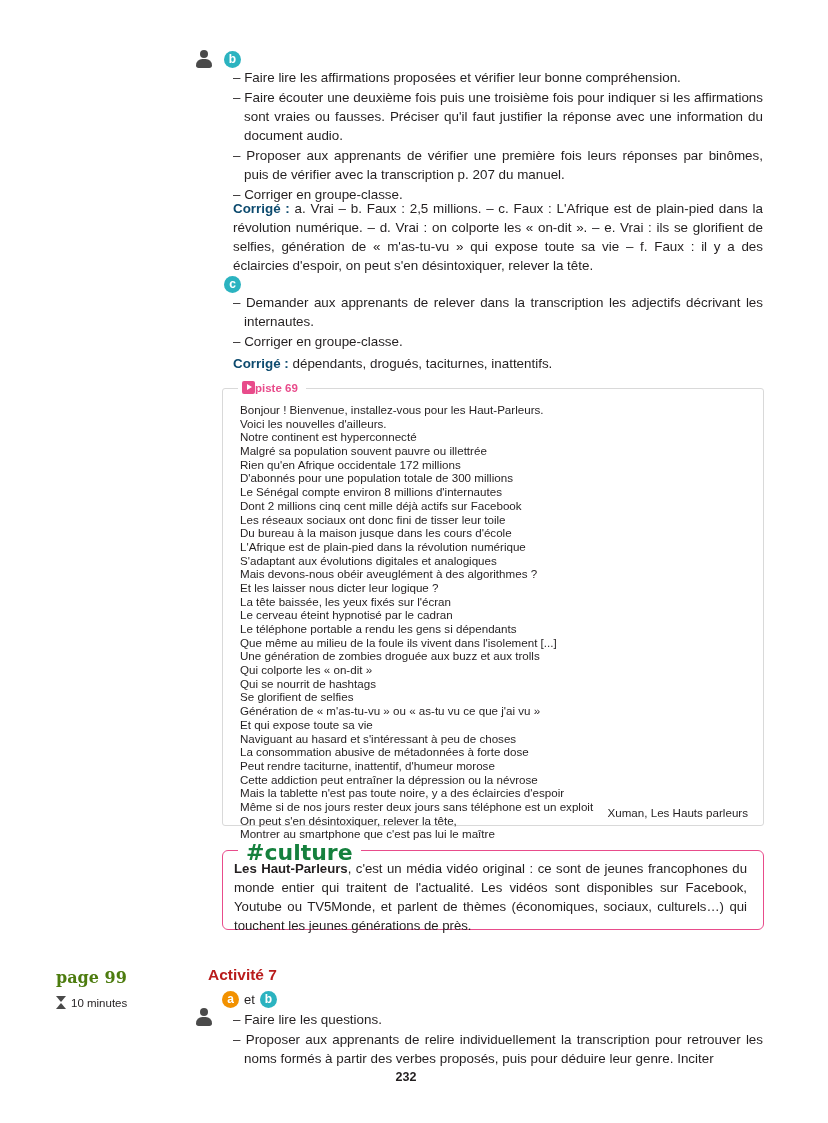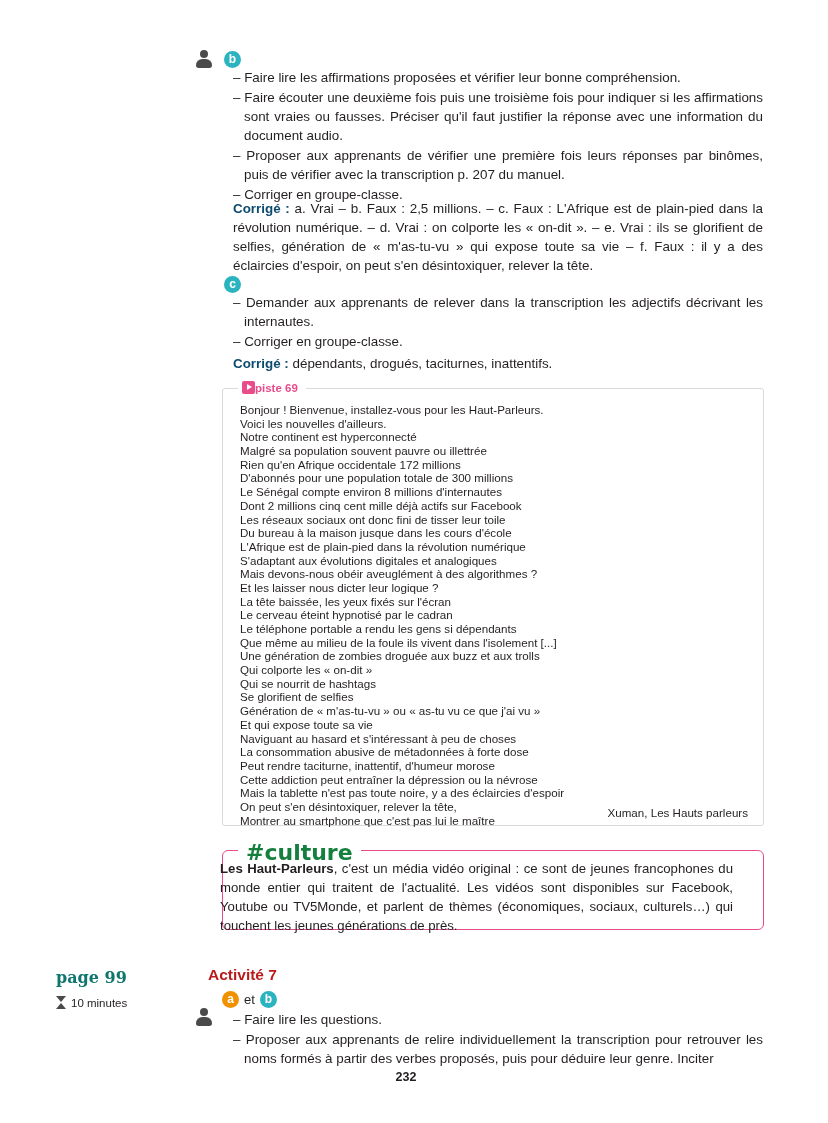--- a/index.html
+++ b/index.html
@@ -171,37 +171,37 @@
     top: 840px;
     background: #ffffff;
     padding: 0 8px;
     font-size: 22px;
     font-weight: bold;
     color: #15803d;
     font-family: "DejaVu Sans", sans-serif;
   }
   .culture-text {
     position: absolute;
-    left: 220px;
+    left: 234px;
     top: 859px;
     width: 513px;
     font-size: 13.2px;
     line-height: 1.45;
     text-align: justify;
   }
 
   
   .page-marker {
     position: absolute;
     left: 56px;
     top: 968px;
     font-family: "DejaVu Serif", serif;
     font-weight: bold;
     font-size: 16px;
-    color: #0f766e;
+    color: #4d7c0f;
   }
   .timer-row {
     position: absolute;
     left: 56px;
     top: 996px;
     font-size: 11.5px;
     color: #231f20;
     display: flex;
     align-items: center;
     gap: 5px;
@@ -326,20 +326,21 @@
     <div>Qui colporte les « on-dit »</div>
     <div>Qui se nourrit de hashtags</div>
     <div>Se glorifient de selfies</div>
     <div>Génération de « m'as-tu-vu » ou « as-tu vu ce que j'ai vu »</div>
     <div>Et qui expose toute sa vie</div>
     <div>Naviguant au hasard et s'intéressant à peu de choses</div>
     <div>La consommation abusive de métadonnées à forte dose</div>
     <div>Peut rendre taciturne, inattentif, d'humeur morose</div>
     <div>Cette addiction peut entraîner la dépression ou la névrose</div>
     <div>Mais la tablette n'est pas toute noire, y a des éclaircies d'espoir</div>
+    <div>Même si de nos jours rester deux jours sans téléphone est un exploit</div>
     <div>On peut s'en désintoxiquer, relever la tête,</div>
     <div>Montrer au smartphone que c'est pas lui le maître</div>
   </div>
   <div class="transcript-source">Xuman, Les Hauts parleurs</div>
 
   <div class="culture-box"></div>
   <div class="culture-tab">#culture</div>
   <div class="culture-text">
     <span class="bold">Les Haut-Parleurs</span><span>, c'est un média vidéo original : ce sont de jeunes francophones du monde entier qui traitent de l'actualité. Les vidéos sont disponibles sur Facebook, Youtube ou TV5Monde, et parlent de thèmes (économiques, sociaux, culturels…) qui touchent les jeunes générations de près.</span>
   </div>

